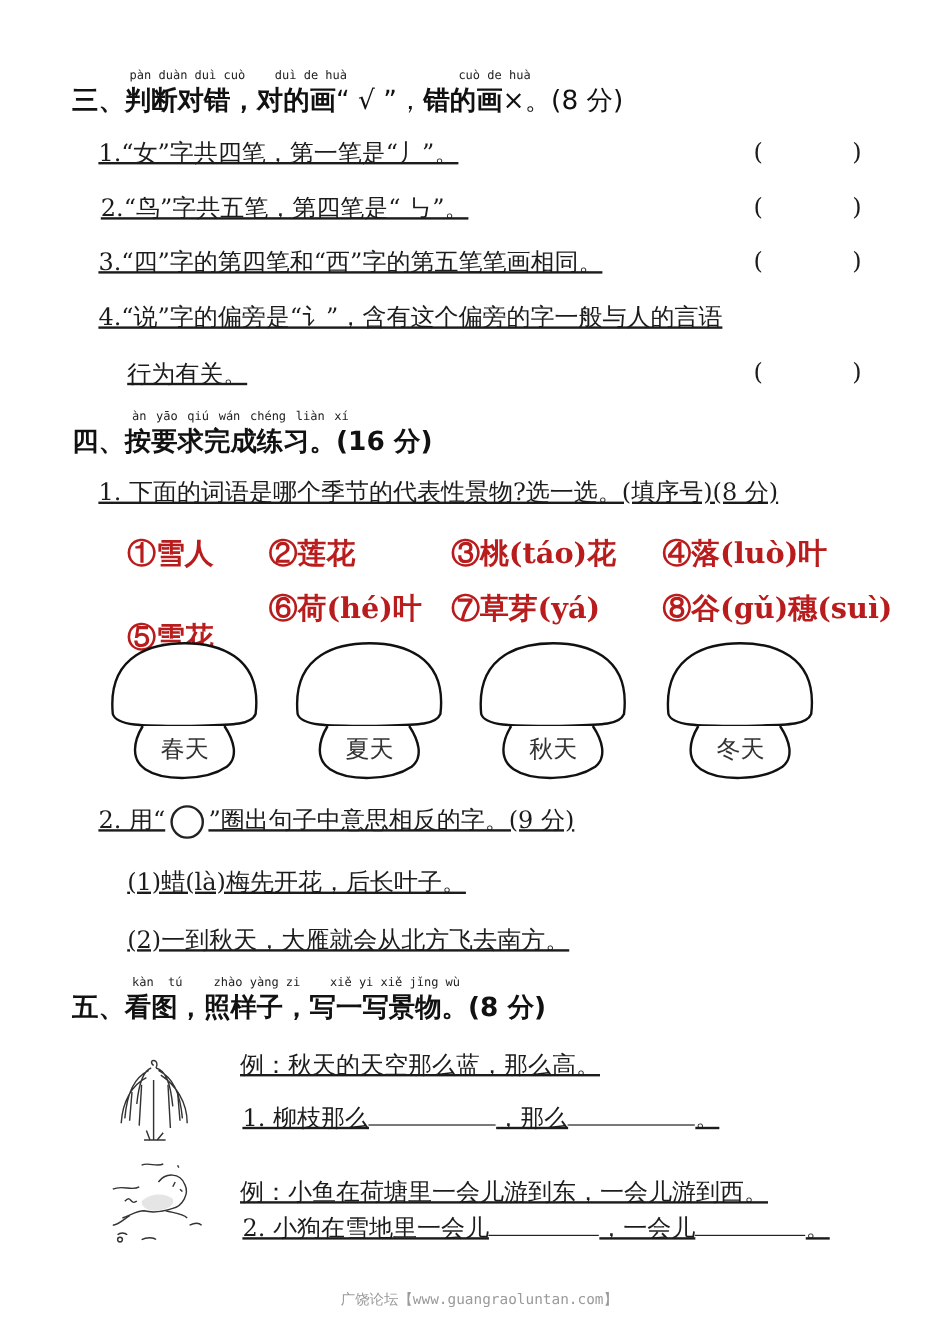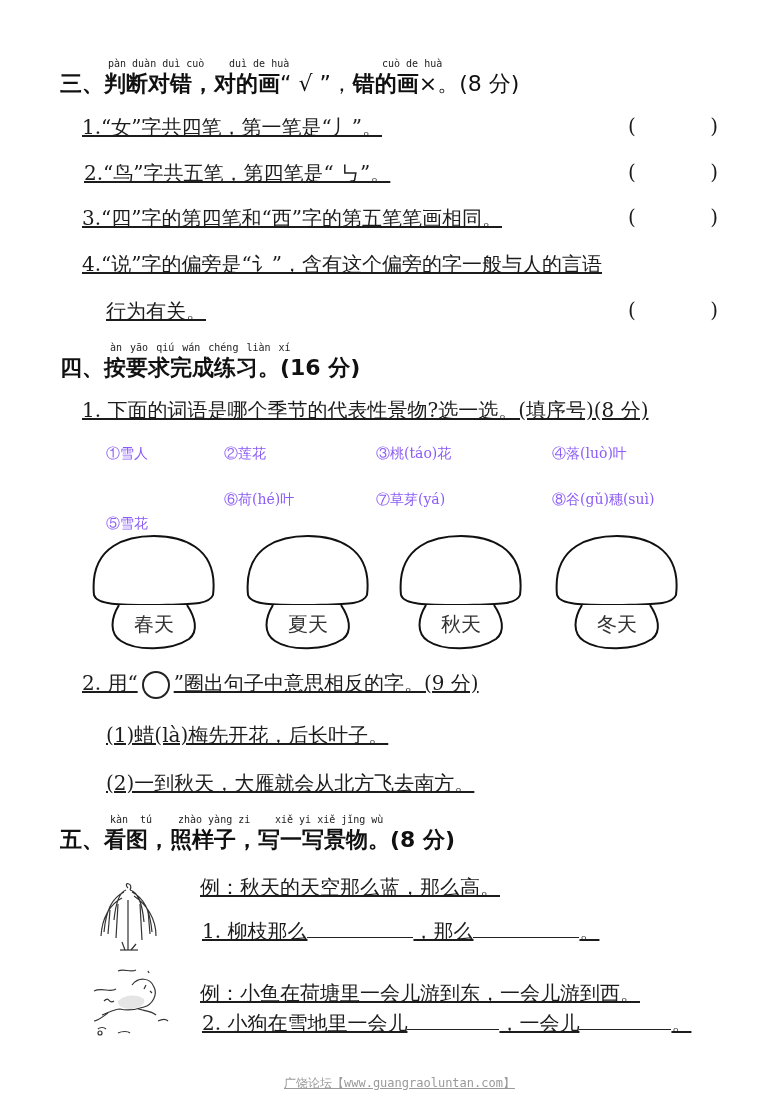--- a/index.html
+++ b/index.html
@@ -3,25 +3,25 @@
   <meta charset="utf-8">
   <style>
     html, body { margin:0; padding:0; background:#ffffff; }
     body { width:780px; height:1103px; position:relative; overflow:hidden;
            font-family: "DejaVu Serif", "Liberation Serif", serif; color:#1a1a1a; }
     .abs { position:absolute; white-space:nowrap; }
     .heading { font-family: "DejaVu Sans", "Liberation Sans", sans-serif; font-size:22px; font-weight:bold; color:#111; }
     .py { font-family: "DejaVu Sans Mono", "Liberation Mono", monospace; font-size:10px; color:#222; letter-spacing:0; }
     .line { font-size:20px; color:#1c1c1c;text-decoration:underline; }
     .paren { font-size:20px; color:#1c1c1c; }
-    .opt { font-size:14px; color:#8b5cf6; }
+    .opt { font-size:24px; color:#b91c1c;font-weight:bold; }
     .mush { position:absolute; }
     .mush-label { position:absolute; width:100%; text-align:center; font-size:20px; color:#333; }
     .blank { display:inline-block; border-bottom:1.5px solid #222; height:18px; vertical-align:baseline; }
-    .footer { font-family: "DejaVu Sans Mono", "Liberation Mono", monospace; font-size:12px; color:#9a9a9a;text-decoration:underline; }
+    .footer { font-family: "DejaVu Sans Mono", "Liberation Mono", monospace; font-size:12px; color:#9a9a9a; }
     .circle-glyph { display:inline-block; width:24px; height:24px; border:2px solid #222; border-radius:50%; vertical-align:middle; margin:0 4px; }
   </style>
 </head>
 <body>
 
 <div class="abs py" style="left:108px; top:58px;">pàn duàn duì cuò</div>
 <div class="abs py" style="left:229px; top:58px;">duì de huà</div>
 <div class="abs py" style="left:382px; top:58px;">cuò de huà</div>
 <div class="abs heading" style="left:60px; top:69px;">
   <span>三、</span><span>判断对错，</span><span>对的画</span><span style="font-weight:normal;">“ √ ”，</span><span>错的画</span><span style="font-weight:normal;">×。(8 分)</span>

